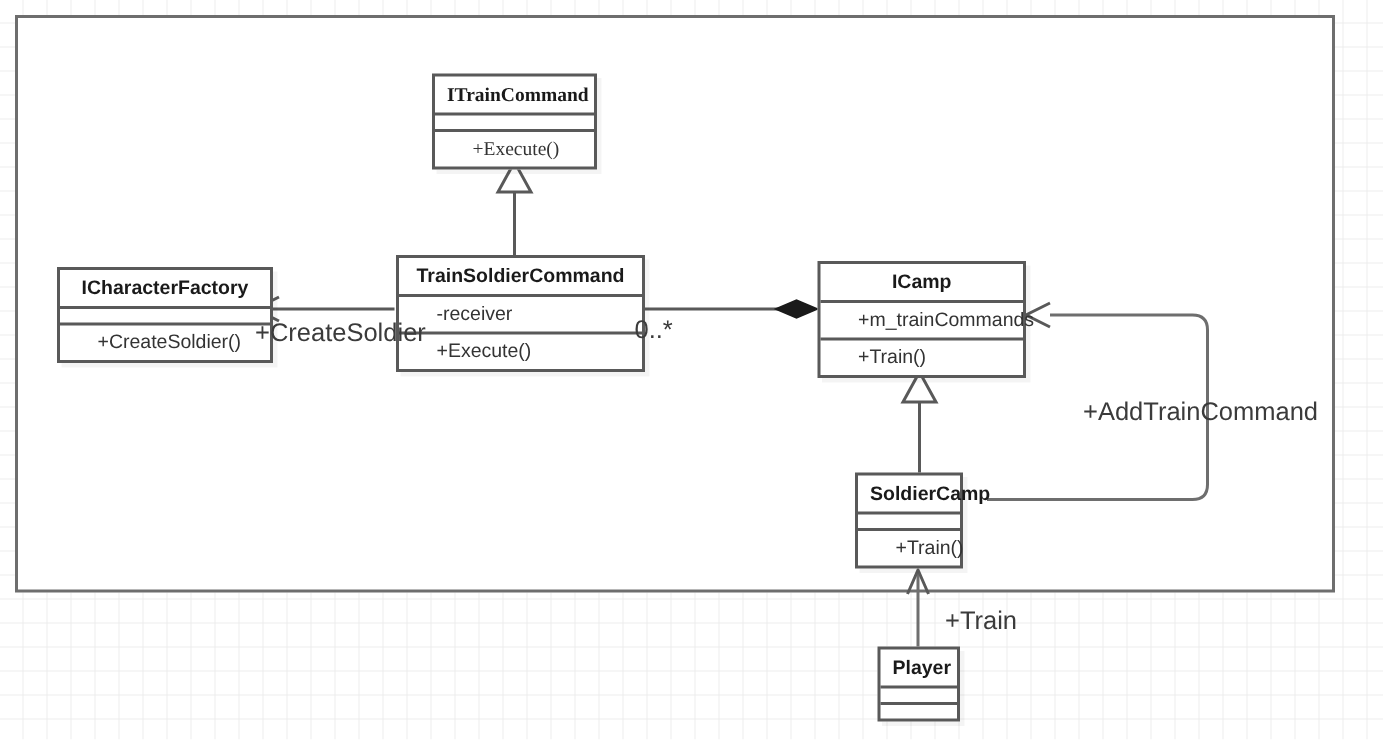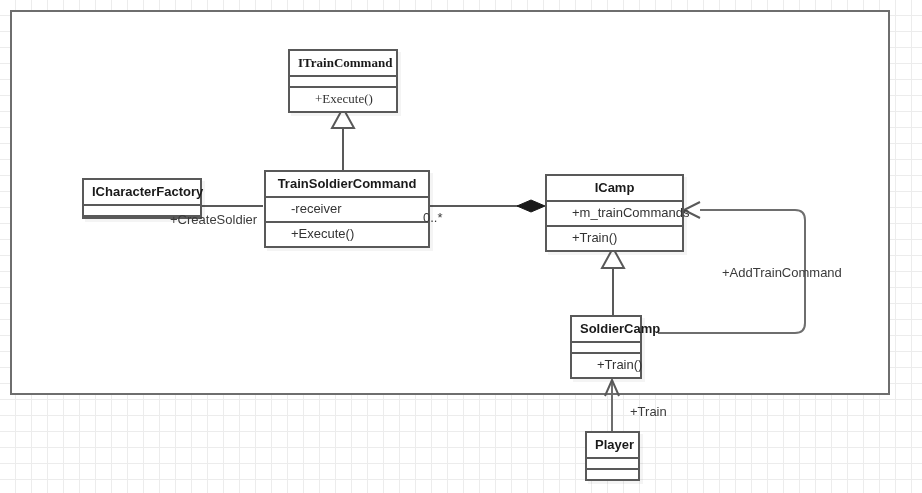--- a/index.html
+++ b/index.html
@@ -60,21 +60,21 @@
     line-height: 16px;
     white-space: nowrap;
   }
   .uml-compartment.empty {
     height: 9px;
     padding: 0;
   }
   
   .edge-label {
     position: absolute;
-    font-size: 13px;
+    font-size: 17px;
     color: #3b3b3b;
     white-space: nowrap;
     z-index: 6;
   }
   svg.connectors {
     position: absolute;
     left: 0;
     top: 0;
     width: 922px;
     height: 493px;
@@ -123,25 +123,26 @@
   </svg>
 
   <div class="uml-class" style="left:288px; top:49px; width:110px;font-family:Liberation Serif, serif;">
     <div class="uml-name">ITrainCommand</div>
     <div class="uml-sep"></div>
     <div class="uml-compartment empty"></div>
     <div class="uml-sep"></div>
     <div class="uml-compartment">+Execute()</div>
   </div>
 
-  <div class="uml-class" style="left:38px; top:178px; width:120px;margin-left:44px;">
+  <div class="uml-class" style="left:38px; top:178px; width:144px;">
     <div class="uml-name">ICharacterFactory</div>
     <div class="uml-sep"></div>
     <div class="uml-compartment empty"></div>
     <div class="uml-sep"></div>
+    <div class="uml-compartment">+CreateSoldier()</div>
   </div>
 
   <div class="uml-class" style="left:264px; top:170px; width:166px;">
     <div class="uml-name">TrainSoldierCommand</div>
     <div class="uml-sep"></div>
     <div class="uml-compartment">-receiver</div>
     <div class="uml-sep"></div>
     <div class="uml-compartment">+Execute()</div>
   </div>
 

